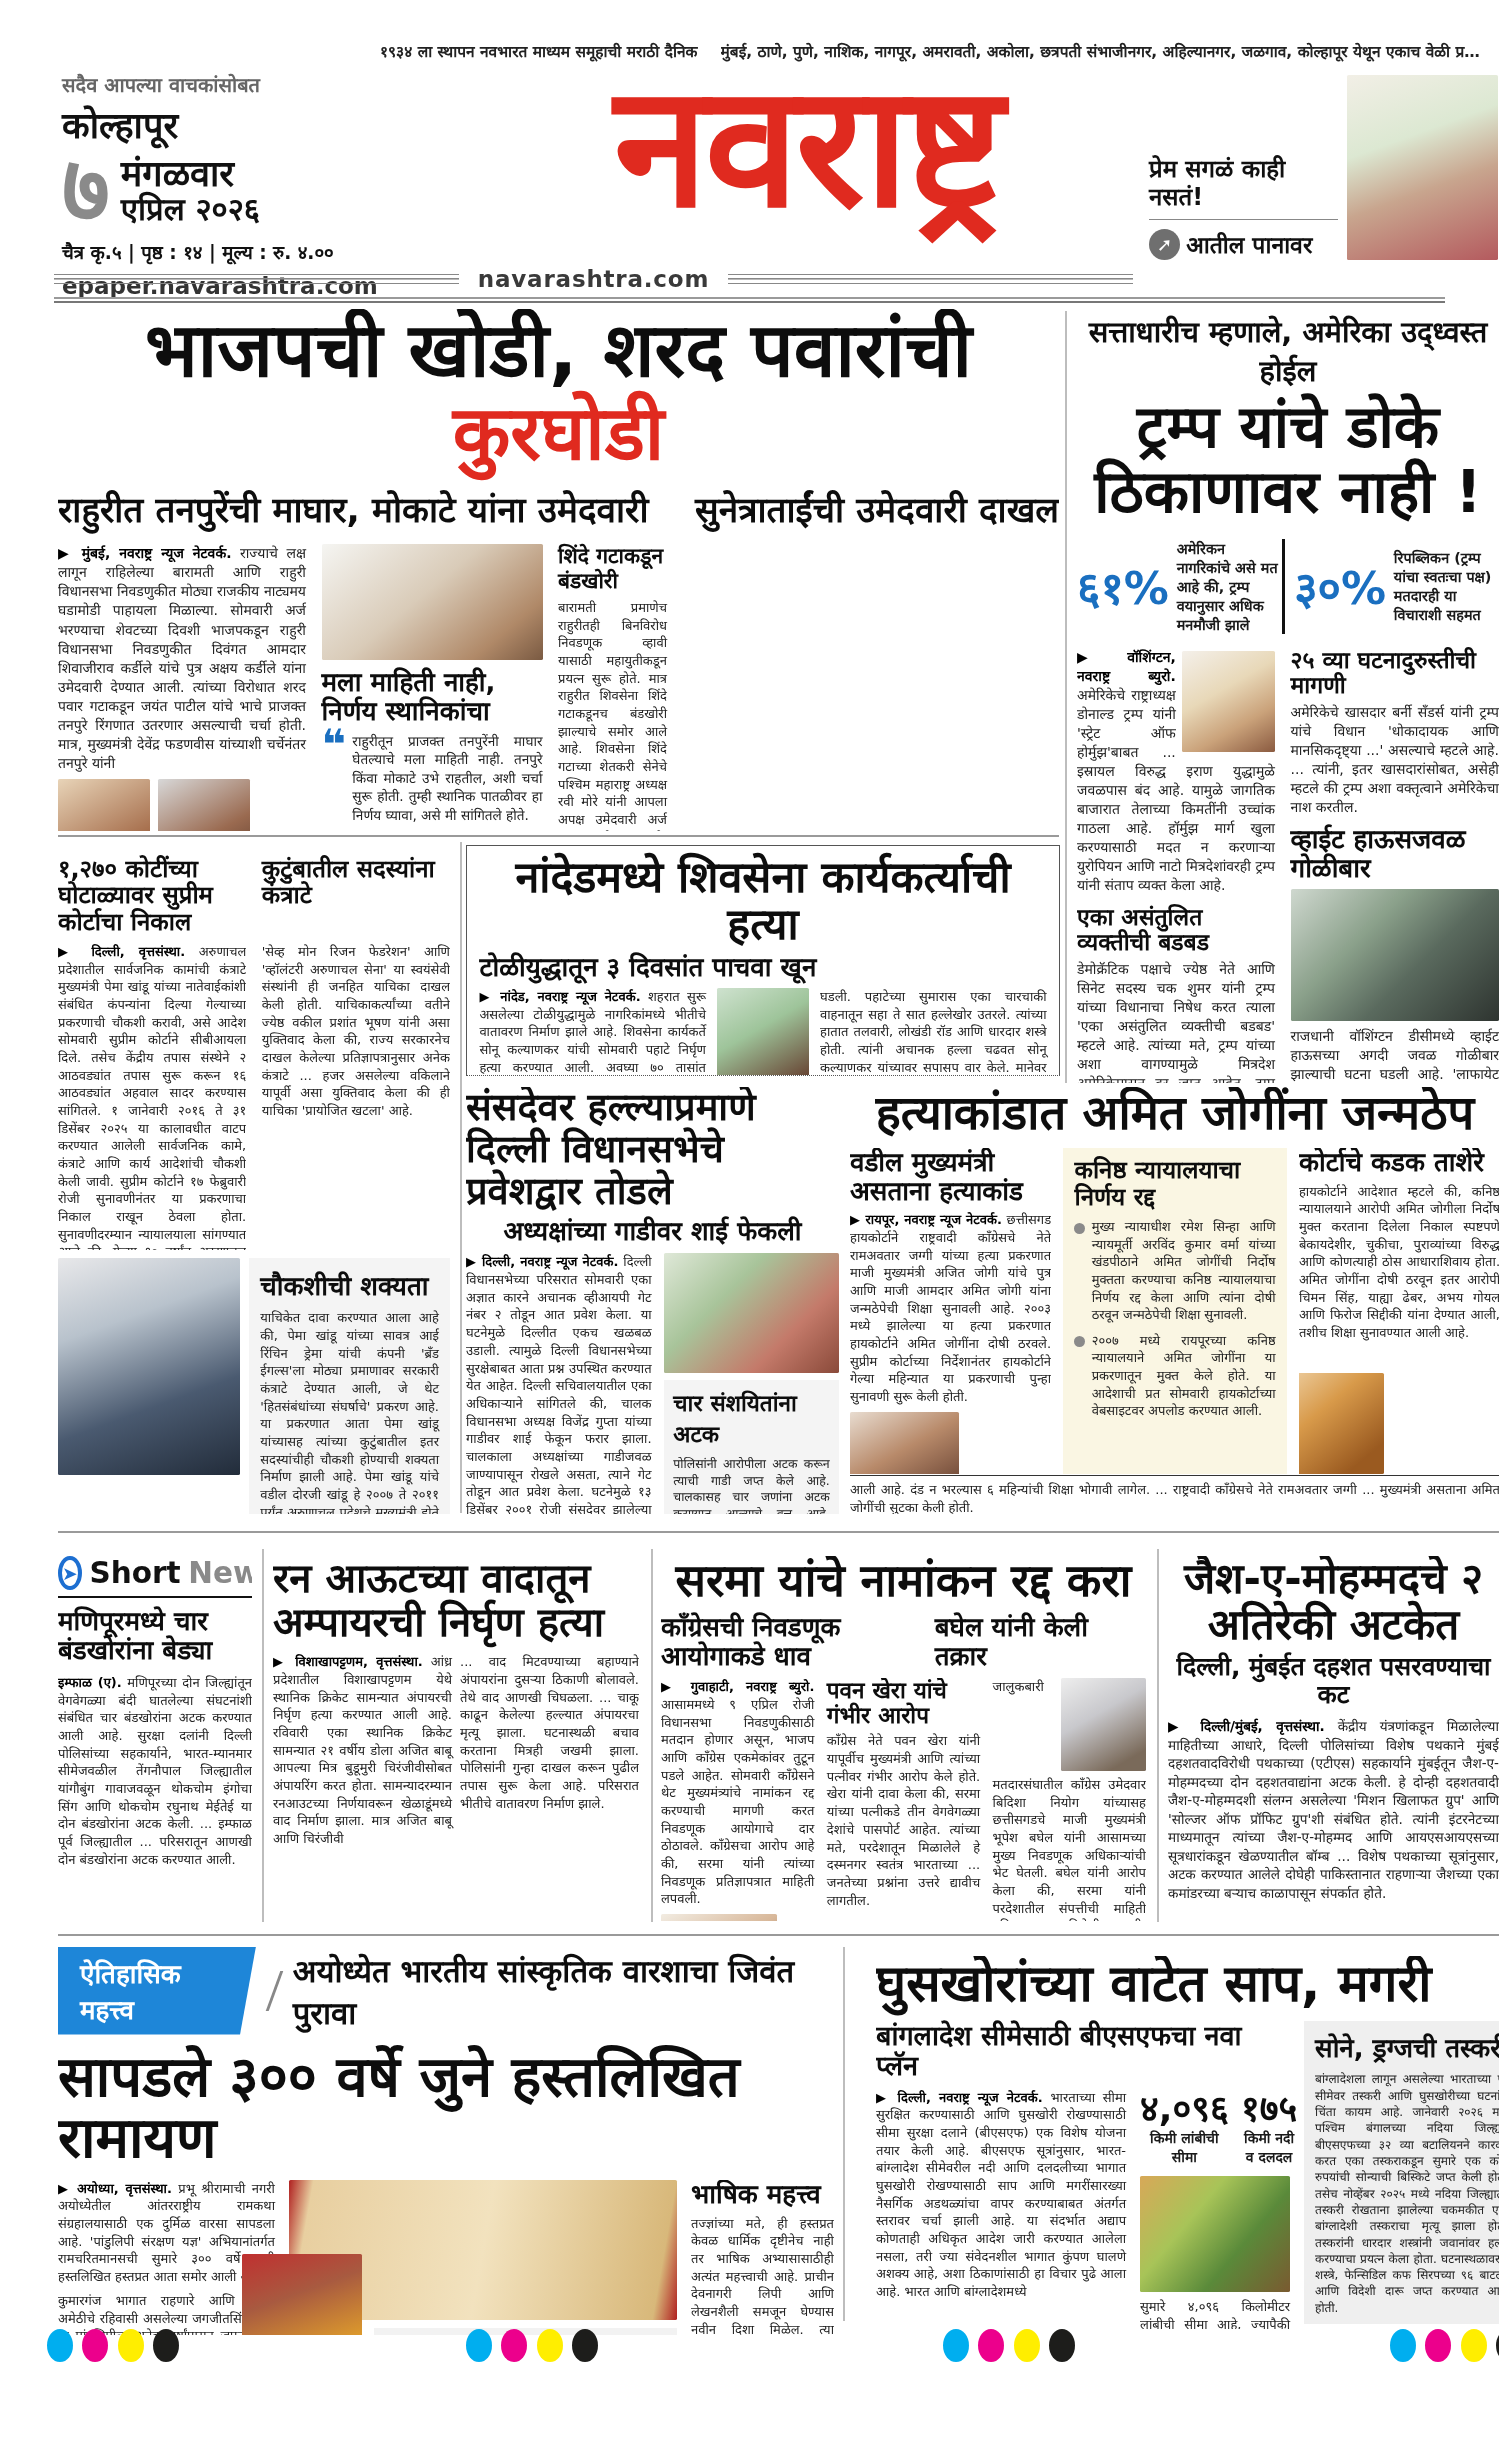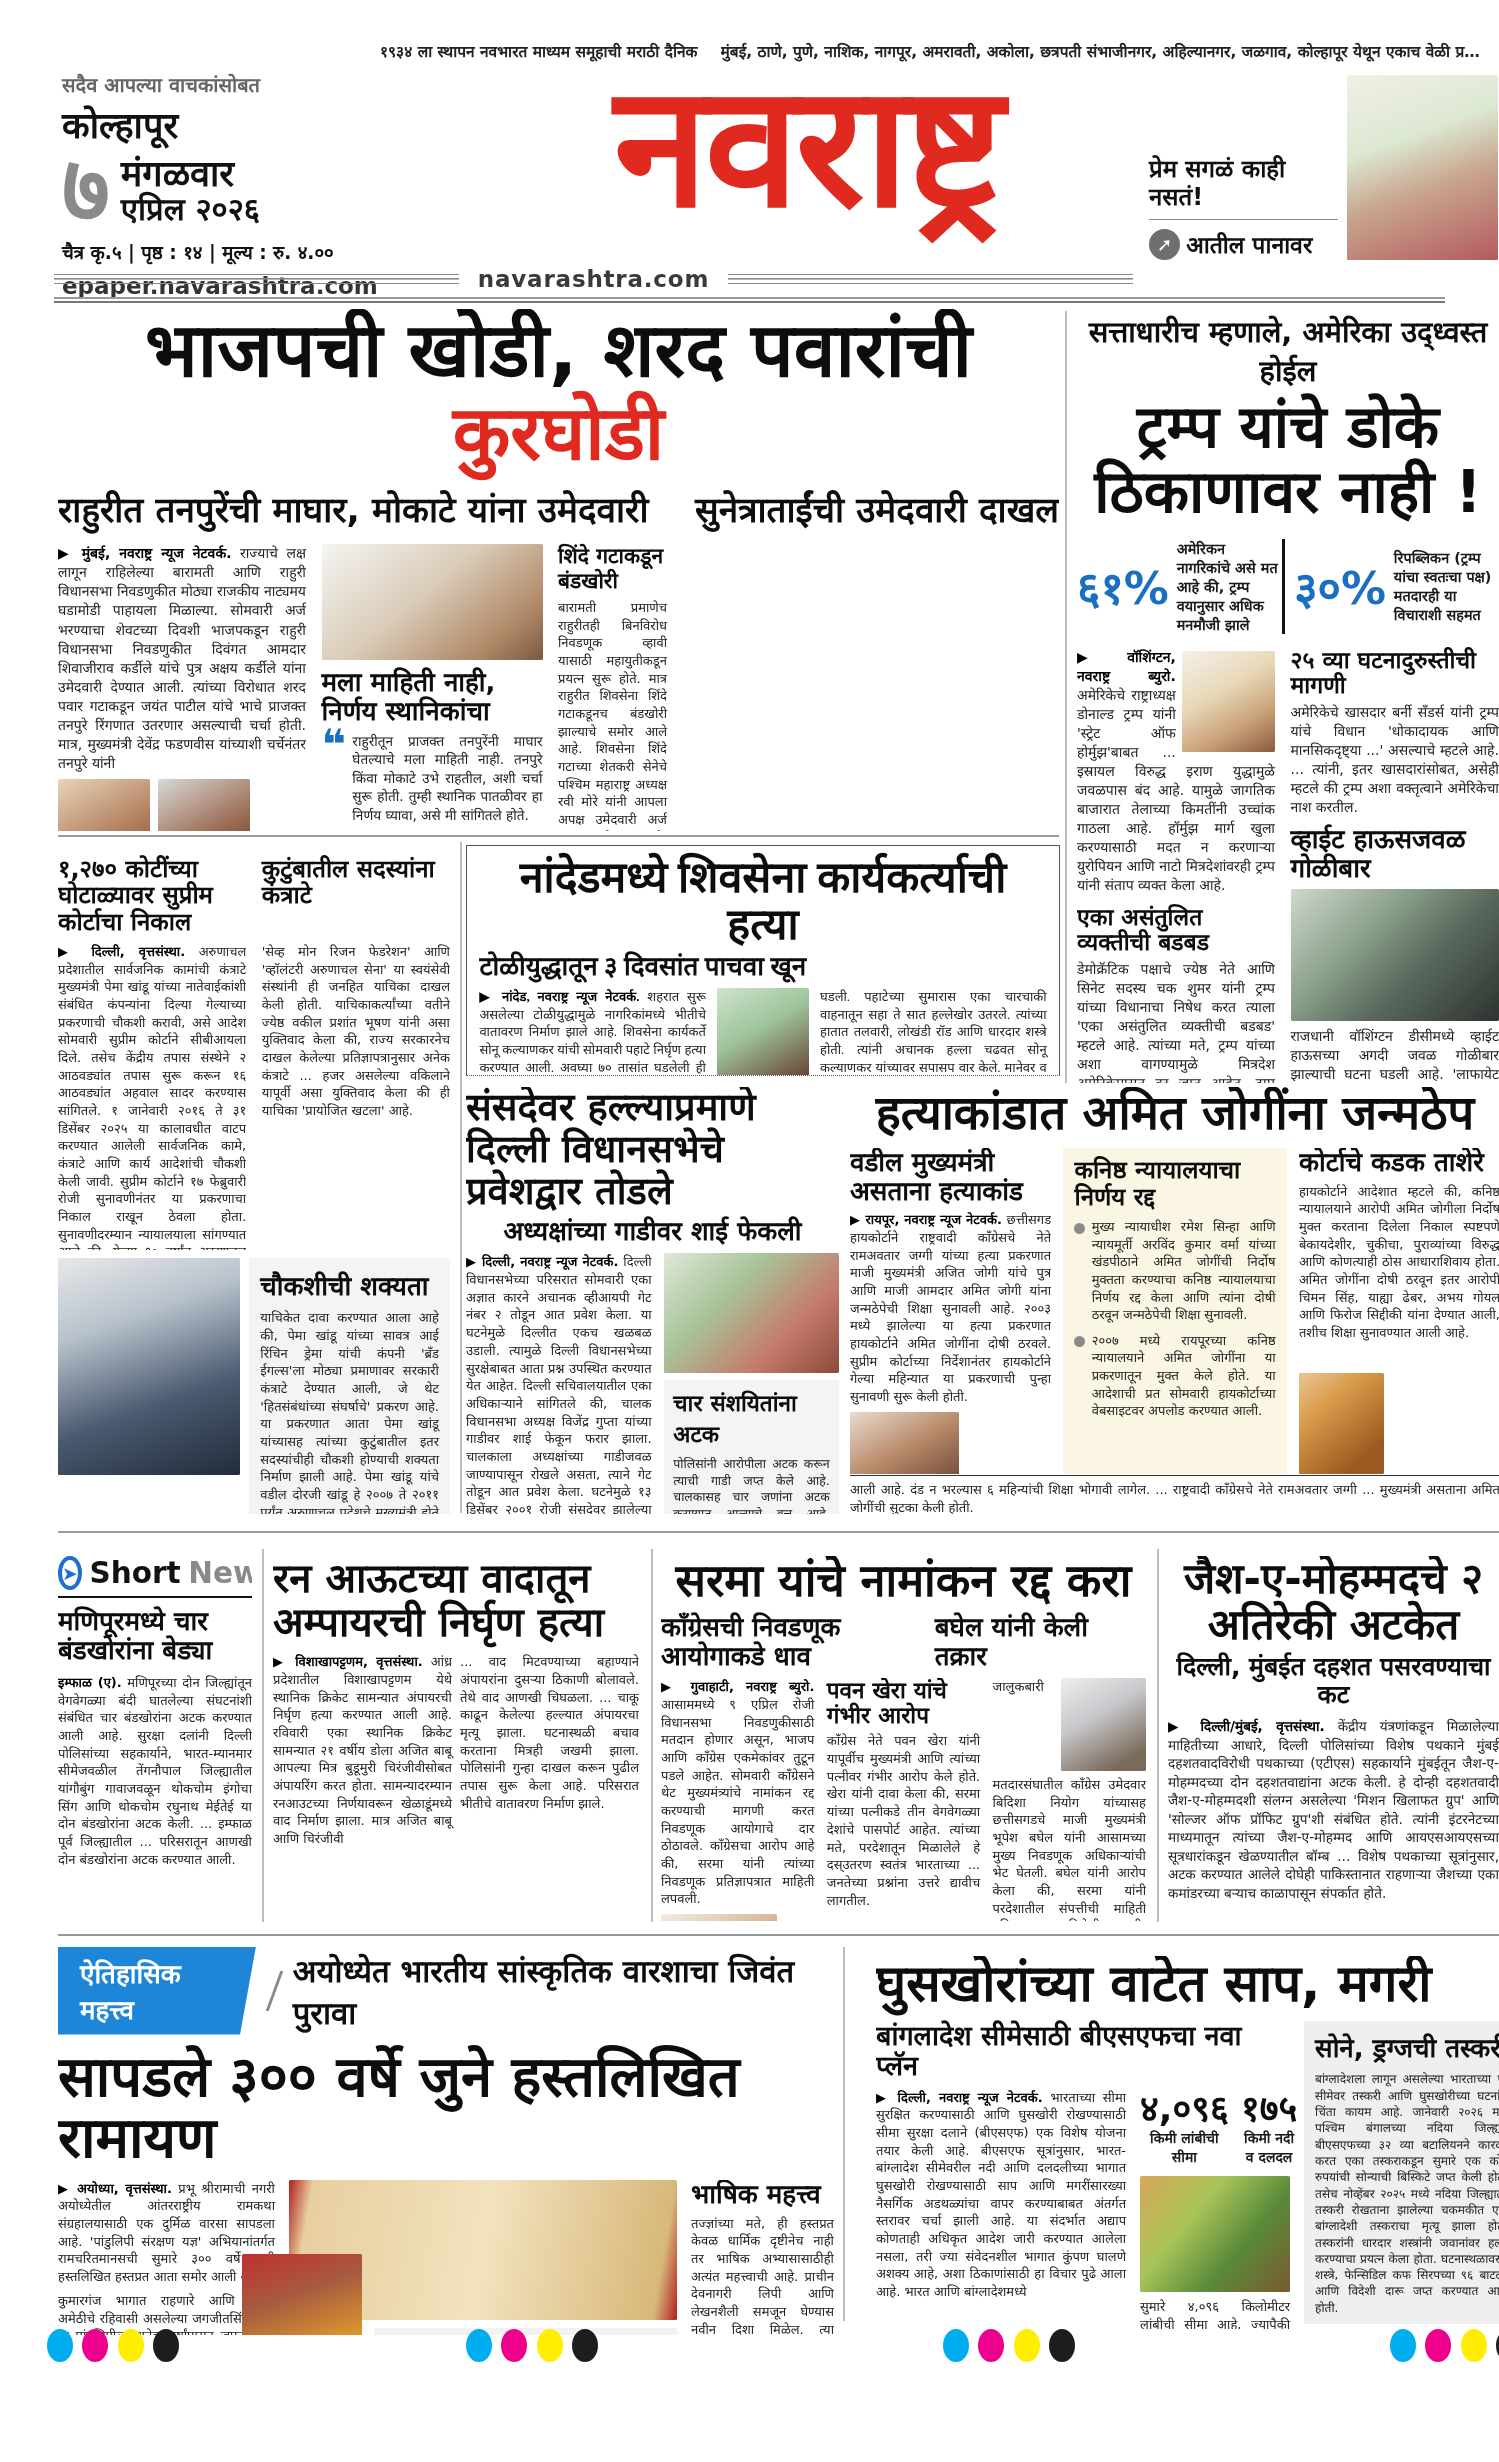--- a/index.html
+++ b/index.html
@@ -199,21 +199,21 @@
     </div>
     <div style="display:flex;gap:9.3px;margin-top:7.8px;">
       <div class="photo" style="width:182px;height:217px;background:linear-gradient(160deg,#e8e8ea 0%,#b8c2cc 30%,#4a5a70 65%,#222c3a 100%);"></div>
       <div style="flex:1;background:#f4f4f4;padding:9.3px 11px;">
         <div class="boxtitle">चौकशीची शक्यता</div>
         <div class="jc" style="font-size:13px;">याचिकेत दावा करण्यात आला आहे की, पेमा खांडू यांच्या सावत्र आई रिंचिन ड्रेमा यांची कंपनी 'ब्रँड ईगल्स'ला मोठ्या प्रमाणावर सरकारी कंत्राटे देण्यात आली, जे थेट 'हितसंबंधांच्या संघर्षाचे' प्रकरण आहे. या प्रकरणात आता पेमा खांडू यांच्यासह त्यांच्या कुटुंबातील इतर सदस्यांचीही चौकशी होण्याची शक्यता निर्माण झाली आहे. पेमा खांडू यांचे वडील दोरजी खांडू हे २००७ ते २०११ पर्यंत अरुणाचल प्रदेशचे मुख्यमंत्री होते (जुलै २०११ मध्ये त्यांचा हेलिकॉप्टर अपघातात मृत्यू झाला).</div>
       </div>
     </div>
   </div>
 
-  <div class="sec" style="left:466px;top:845px;width:594px;height:231px;border:1.6px solid #555;border-bottom:1.6px dotted #555;padding:7.8px 12.4px;box-sizing:border-box;font-family:Liberation Serif, serif;">
+  <div class="sec" style="left:466px;top:845px;width:594px;height:231px;border:1.6px solid #555;border-bottom:1.6px dotted #555;padding:7.8px 12.4px;box-sizing:border-box;">
     <div class="hl" style="font-size:43px;text-align:center;">नांदेडमध्ये शिवसेना कार्यकर्त्याची हत्या</div>
     <div class="hl" style="font-size:26px;margin-top:4.7px;">टोळीयुद्धातून ३ दिवसांत पाचवा खून</div>
     <div style="display:flex;gap:11px;margin-top:6.2px;">
       <div class="jc" style="flex:1.2;font-size:13px;"><span class="dl">▶ नांदेड, नवराष्ट्र न्यूज नेटवर्क.</span>
         <span>शहरात सुरू असलेल्या टोळीयुद्धामुळे नागरिकांमध्ये भीतीचे वातावरण निर्माण झाले आहे. शिवसेना कार्यकर्ते सोनू कल्याणकर यांची सोमवारी पहाटे निर्घृण हत्या करण्यात आली. अवघ्या ७० तासांत घडलेली ही पाचवी खुनाची घटना असल्याने शहरातील कायदा-सुव्यवस्थेवर गंभीर प्रश्नचिन्ह निर्माण झाले आहे. शहरातील श्रीनगर रस्त्यावरील कुमार ड्रेसेससमोर ही घटना</span></div>
       <div class="photo" style="width:92px;height:109px;background:linear-gradient(150deg,#cfe2cf,#9ec49a 40%,#6a4a38 85%);"></div>
       <div class="jc" style="flex:1.2;font-size:13px;">घडली. पहाटेच्या सुमारास एका चारचाकी वाहनातून सहा ते सात हल्लेखोर उतरले. त्यांच्या हातात तलवारी, लोखंडी रॉड आणि धारदार शस्त्रे होती. त्यांनी अचानक हल्ला चढवत सोनू कल्याणकर यांच्यावर सपासप वार केले. मानेवर व शरीरावर गंभीर जखमा झाल्याने त्यांचा जागीच मृत्यू झाला. हल्ल्यानंतर आरोपी घटनास्थळावरून फरार झाले. सकाळी परिसरात मोठी गर्दी झाली होती. या हत्येमागे गँगवारचा संशय व्यक्त होत आहे.</div>
     </div>
   </div>
 
@@ -295,21 +295,21 @@
       <div class="hl" style="flex:0.9;font-size:26px;">बघेल यांनी केली तक्रार</div>
     </div>
     <div style="display:flex;gap:12.4px;margin-top:7.8px;height:256px;overflow:hidden;">
       <div style="flex:1;">
         <div class="jc" style="font-size:13px;"><span class="dl">▶ गुवाहाटी, नवराष्ट्र ब्युरो.</span>
           <span>आसाममध्ये ९ एप्रिल रोजी विधानसभा निवडणुकीसाठी मतदान होणार असून, भाजप आणि काँग्रेस एकमेकांवर तुटून पडले आहेत. सोमवारी काँग्रेसने थेट मुख्यमंत्र्यांचे नामांकन रद्द करण्याची मागणी करत निवडणूक आयोगाचे दार ठोठावले. काँग्रेसचा आरोप आहे की, सरमा यांनी त्यांच्या निवडणूक प्रतिज्ञापत्रात माहिती लपवली.</span></div>
         <div class="photo" style="width:116px;height:85px;margin-top:6.2px;background:linear-gradient(150deg,#f2ece2,#d8b89a 45%,#8a5a44 90%);"></div>
       </div>
       <div style="flex:1;">
         <div class="hl" style="font-size:22.5px;">पवन खेरा यांचे गंभीर आरोप</div>
-        <div class="jc" style="font-size:13px;margin-top:4.7px;">काँग्रेस नेते पवन खेरा यांनी यापूर्वीच मुख्यमंत्री आणि त्यांच्या पत्नीवर गंभीर आरोप केले होते. खेरा यांनी दावा केला की, सरमा यांच्या पत्नीकडे तीन वेगवेगळ्या देशांचे पासपोर्ट आहेत. त्यांच्या मते, परदेशातून मिळालेले हे दस्उतरण स्वतंत्र भारताच्या ... जनतेच्या प्रश्नांना उत्तरे द्यावीच लागतील.</div>
+        <div class="jc" style="font-size:13px;margin-top:4.7px;">काँग्रेस नेते पवन खेरा यांनी यापूर्वीच मुख्यमंत्री आणि त्यांच्या पत्नीवर गंभीर आरोप केले होते. खेरा यांनी दावा केला की, सरमा यांच्या पत्नीकडे तीन वेगवेगळ्या देशांचे पासपोर्ट आहेत. त्यांच्या मते, परदेशातून मिळालेले हे दस्मनगर स्वतंत्र भारताच्या ... जनतेच्या प्रश्नांना उत्तरे द्यावीच लागतील.</div>
       </div>
       <div style="flex:1;">
         <div class="photo" style="float:right;width:85px;height:93px;margin:0 0 4.7px 6.2px;background:linear-gradient(150deg,#eee,#c8c8cc 40%,#7a6a5a 85%);"></div>
         <div class="jc" style="font-size:13px;">जालुकबारी मतदारसंघातील काँग्रेस उमेदवार बिदिशा नियोग यांच्यासह छत्तीसगडचे माजी मुख्यमंत्री भूपेश बघेल यांनी आसामच्या मुख्य निवडणूक अधिकाऱ्यांची भेट घेतली. बघेल यांनी आरोप केला की, सरमा यांनी परदेशातील संपत्तीची माहिती प्रतिज्ञापत्रात दिलेली नाही. पत्रपरिषदेत सरमा यांनी केवळ २-३ देशांतील कागदपत्रे असल्याचे म्हटले होते. तुम्ही किती अफरातफरीची दावे करा, पण तुम्हाला जनतेच्या प्रश्नांना उत्तरे द्यावीच लागतील.</div>
       </div>
     </div>
   </div>
 
   <div class="sec" style="left:1168px;top:1556px;width:331px;height:365px;">
     <div class="hl" style="font-size:42px;text-align:center;">जैश-ए-मोहम्मदचे २ अतिरेकी अटकेत</div>

